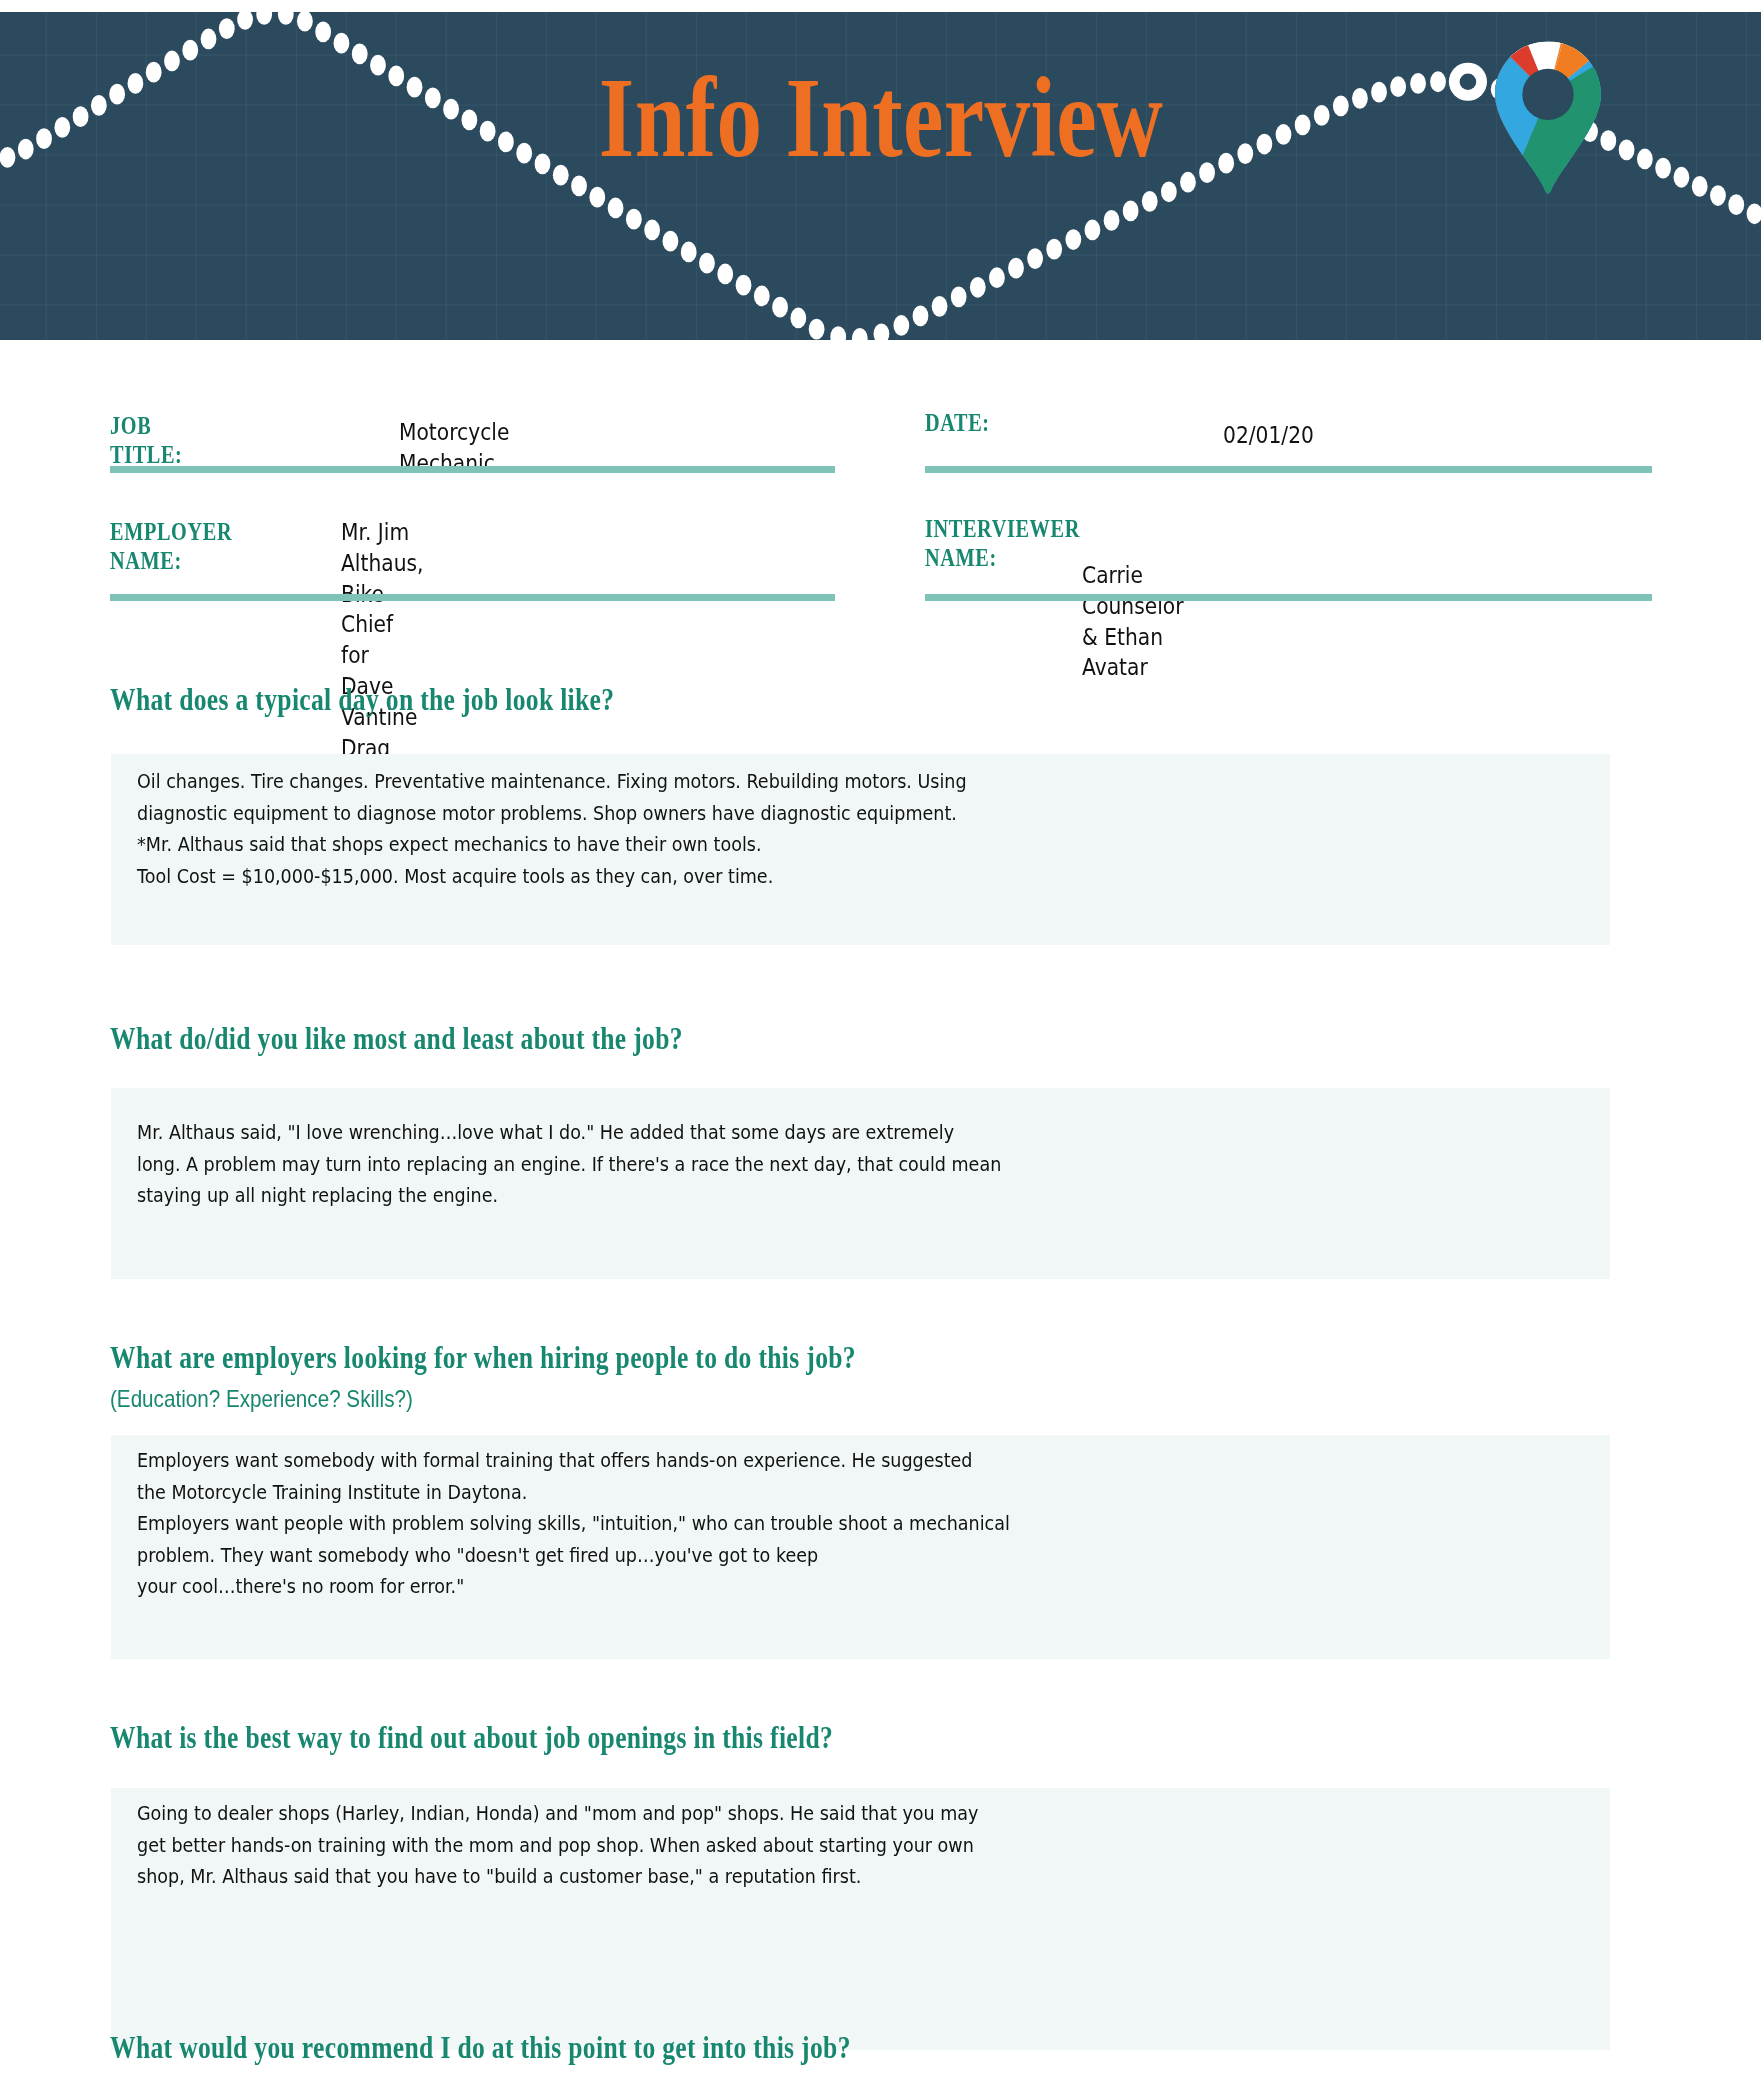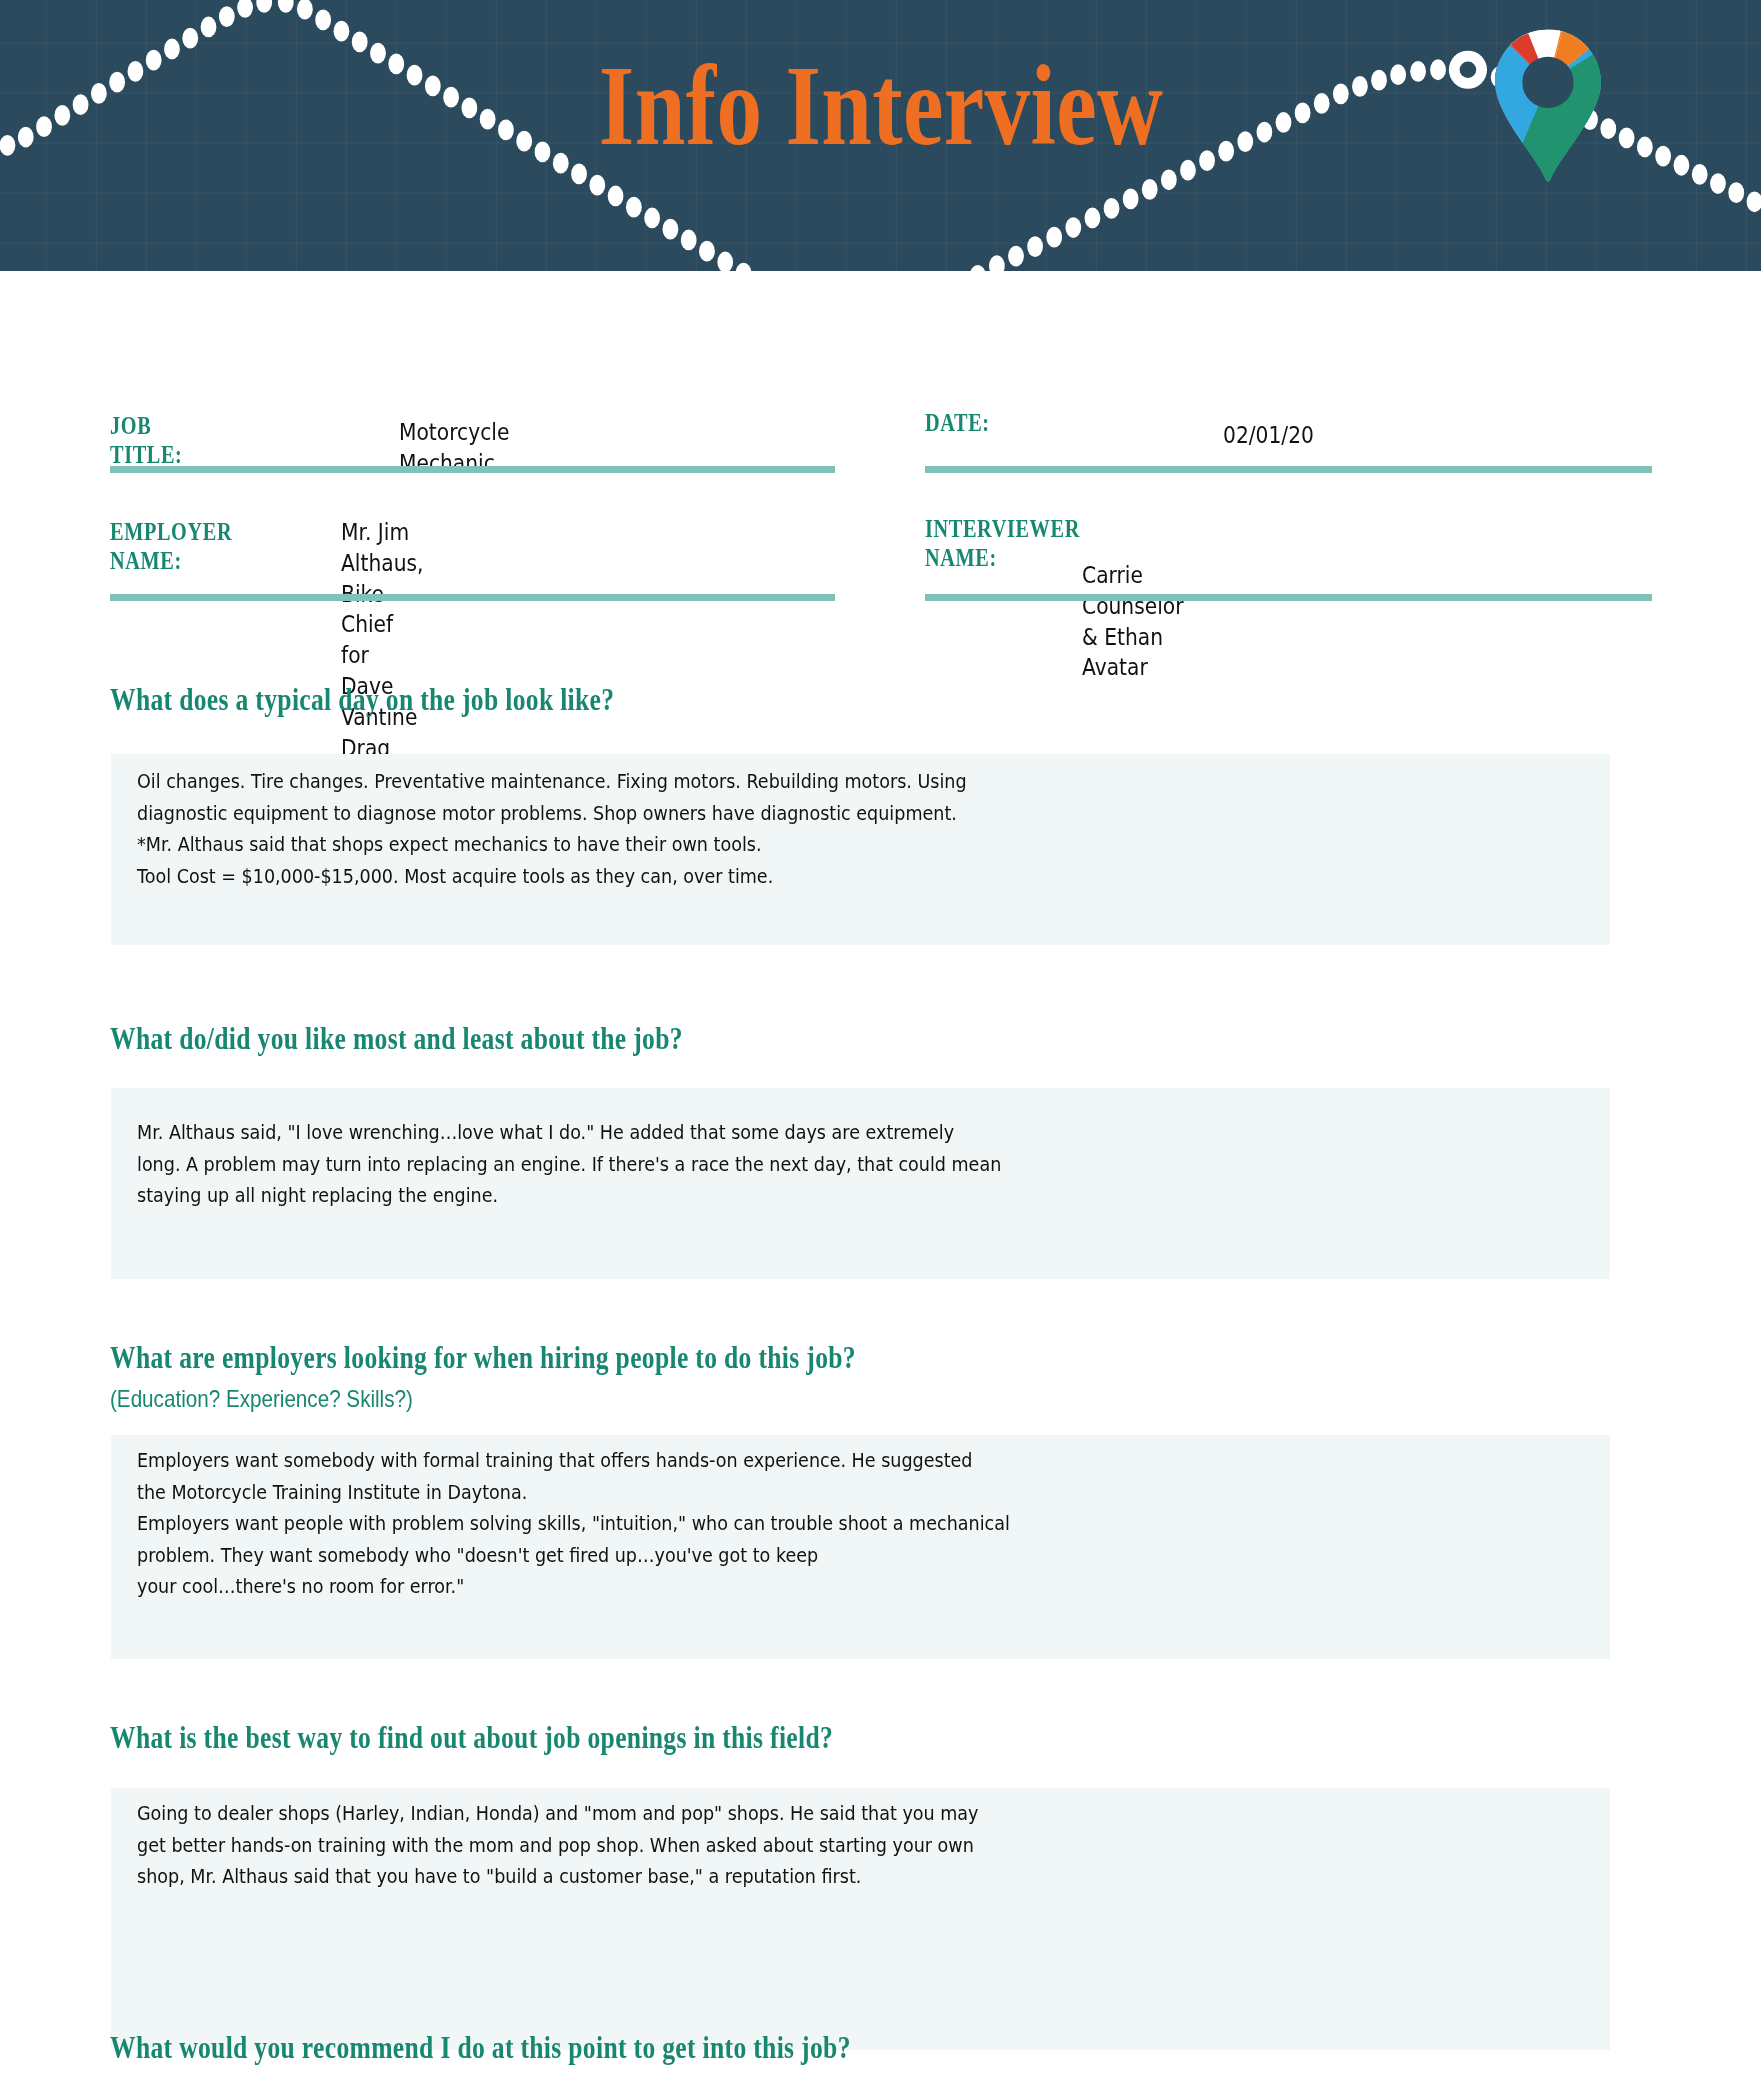--- a/index.html
+++ b/index.html
@@ -16,23 +16,23 @@
     position: relative;
     width: 1762px;
     height: 2492px;
     background: #ffffff;
     overflow: hidden;
   }
 
   
   .header-band {
     position: absolute;
-    left: 0; top: 0;
-    width: 1762px;
-    height: 271px;
+    left: 0; top: 12px;
+    width: 1762px;
+    height: 328px;
     background-color: #2b4a5e;
     background-image:
       linear-gradient(to right, rgba(255,255,255,0.055) 1.2px, transparent 1.2px),
       linear-gradient(to bottom, rgba(255,255,255,0.055) 1.2px, transparent 1.2px);
     background-size: 50px 50px;
     background-position: -4.2px -7.5px;
     overflow: hidden;
   }
 
   .header-dots {

